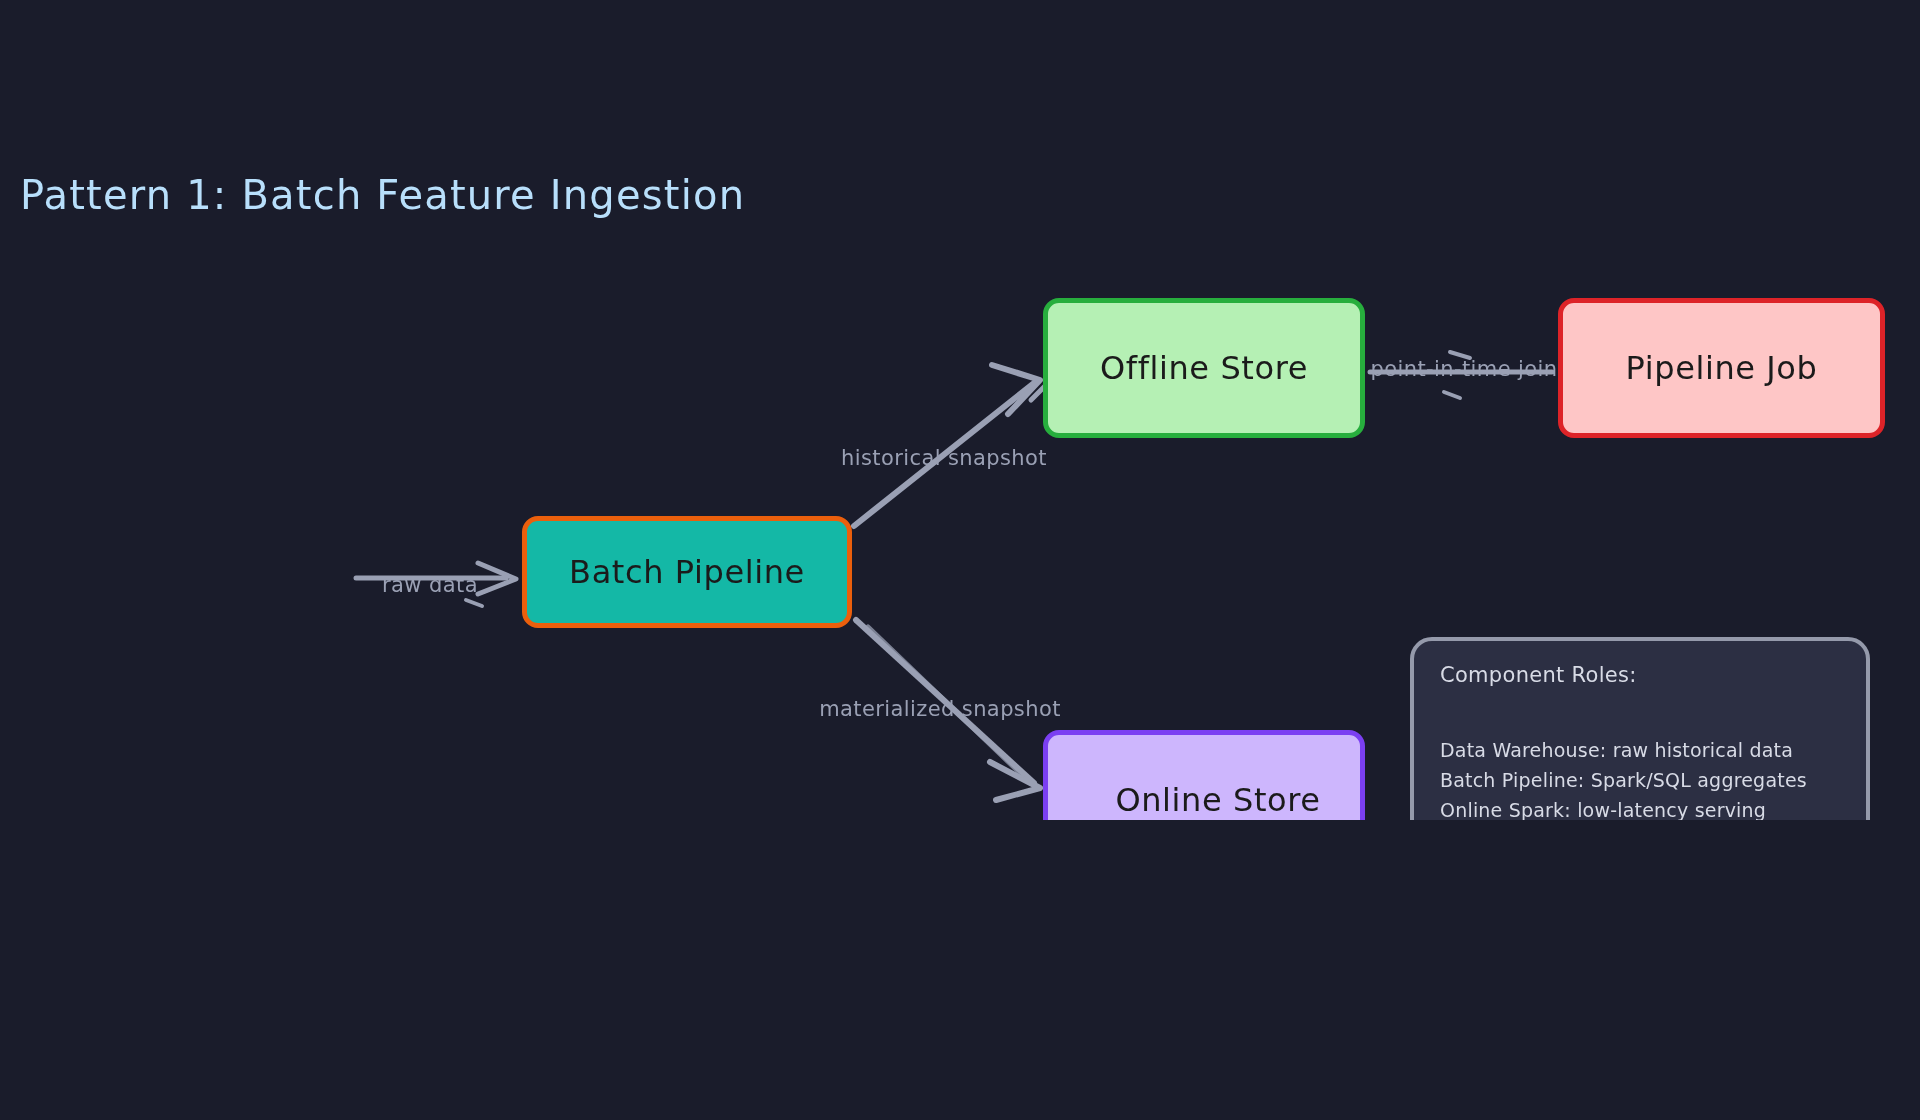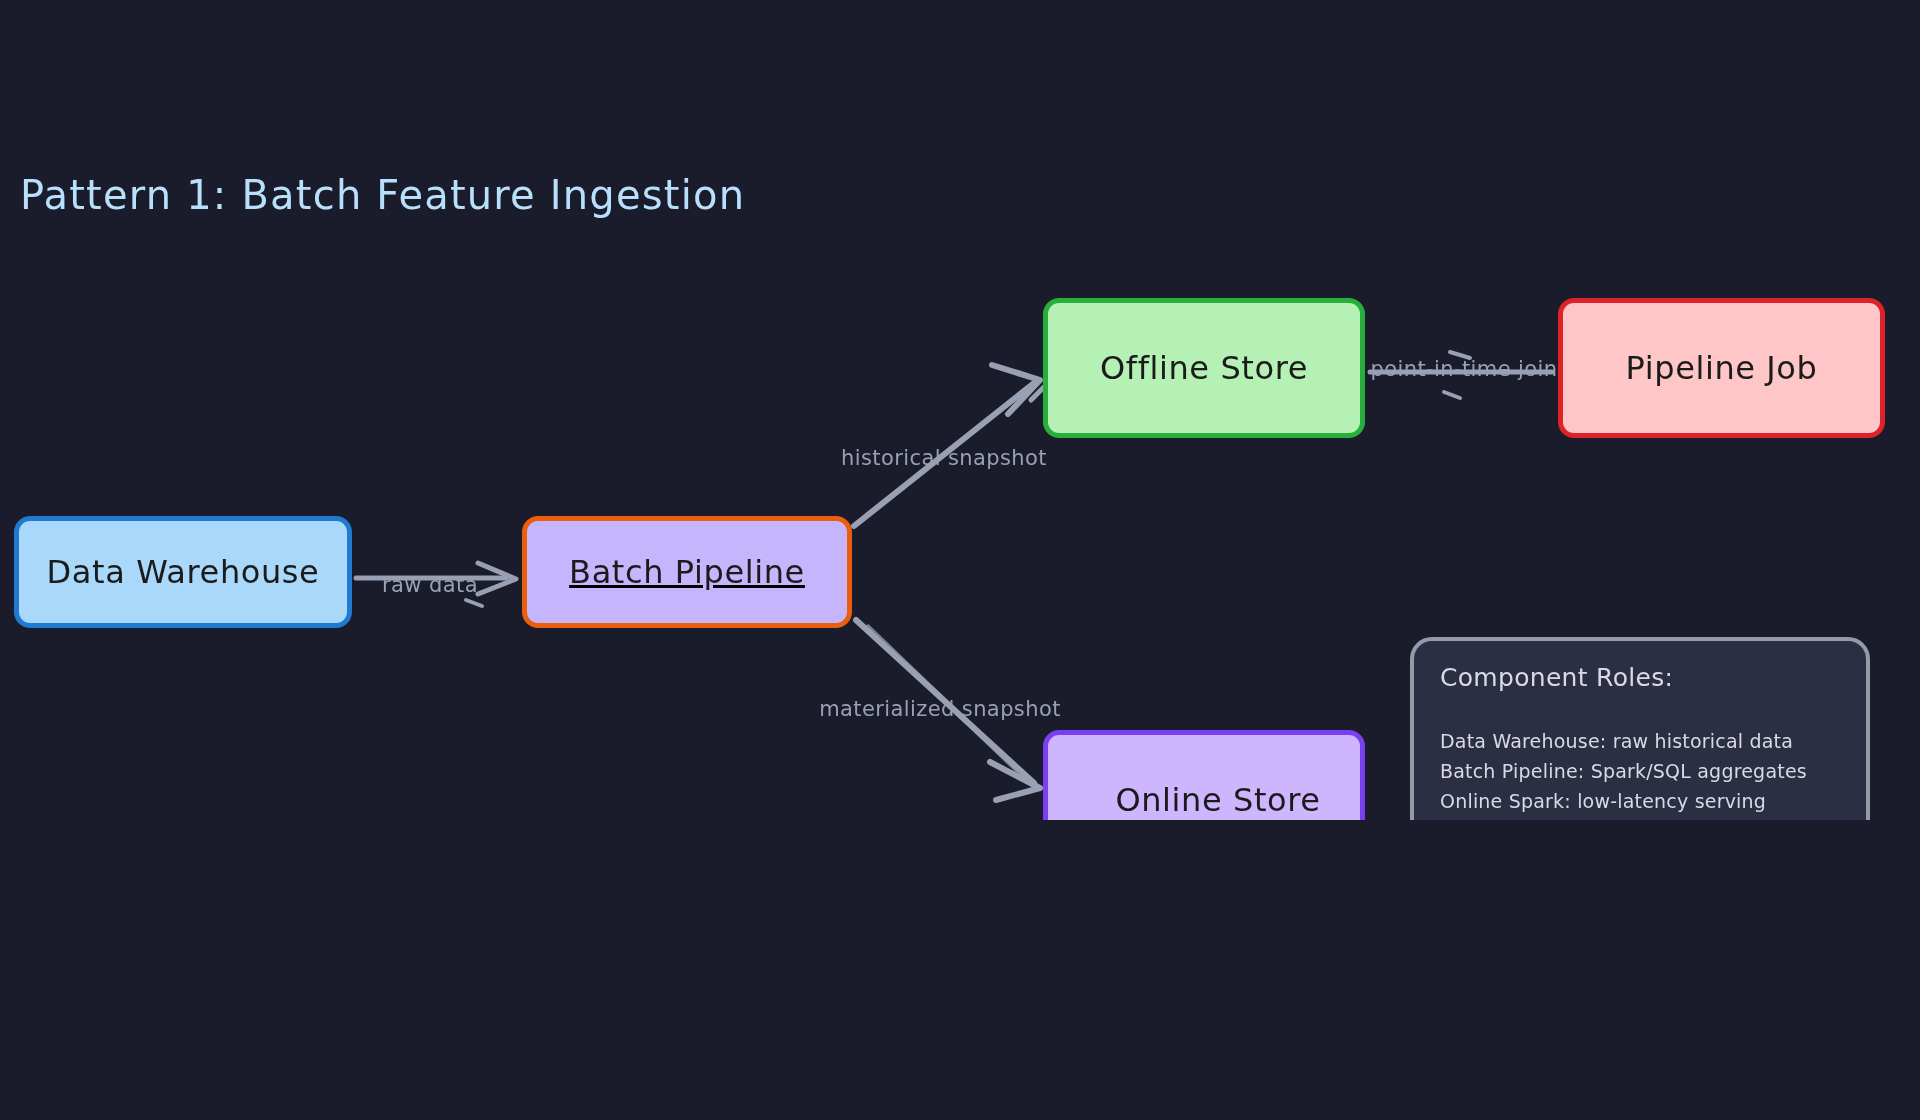--- a/index.html
+++ b/index.html
@@ -76,24 +76,24 @@
     width: 460px;
     height: 308px;
     box-sizing: border-box;
     border: 4px solid #959aab;
     border-radius: 22px;
     background: #2c2f43;
     padding: 22px 26px;
   }
   .legend-heading {
     font-family: "DejaVu Sans", sans-serif;
-    font-size: 25px;
+    font-size: 21px;
     color: #d8dbe6;
     letter-spacing: 0.3px;
-    margin-bottom: 34px;
+    margin-bottom: 48px;
     white-space: nowrap;
   }
   .legend-line {
     font-family: "DejaVu Sans", sans-serif;
     font-size: 19px;
     color: #d8dbe6;
     letter-spacing: 0.2px;
     line-height: 30px;
     white-space: nowrap;
   }
@@ -125,25 +125,22 @@
       <path d="M 868 627 L 1022 775" stroke="#9aa0b4" stroke-width="5" fill="none" stroke-linecap="round" opacity="0.75"></path>
     </g>
 
     <g>
       <path d="M 1370 372 L 1552 372" stroke="#9aa0b4" stroke-width="5" fill="none" stroke-linecap="round"></path>
       <path d="M 1450 352 L 1470 358" stroke="#9aa0b4" stroke-width="4" fill="none" stroke-linecap="round"></path>
       <path d="M 1444 392 L 1460 398" stroke="#9aa0b4" stroke-width="4" fill="none" stroke-linecap="round"></path>
     </g>
   </svg>
 
-  <div class="node" style="left:14px; top:516px; width:338px; height:112px; background:#a9d8fb; border-color:#1f7ad0;">
-    <span class="node-label">Data Warehouse</span>
-  </div>
 
-  <div class="node" style="left:522px; top:516px; width:330px; height:112px; background:#c4b5fd; border-color:#eb5f0c;text-decoration:underline;">
+  <div class="node" style="left:522px; top:516px; width:330px; height:112px; background:#14b8a6; border-color:#eb5f0c;">
     <span class="node-label">Batch Pipeline</span>
   </div>
 
   <div class="node" style="left:1043px; top:298px; width:322px; height:140px; background:#b5f0b4; border-color:#27ae3d;">
     <span class="node-label">Offline Store</span>
   </div>
 
   <div class="node" style="left:1558px; top:298px; width:327px; height:140px; background:#fec6c6; border-color:#dd2328;">
     <span class="node-label">Pipeline Job</span>
   </div>

